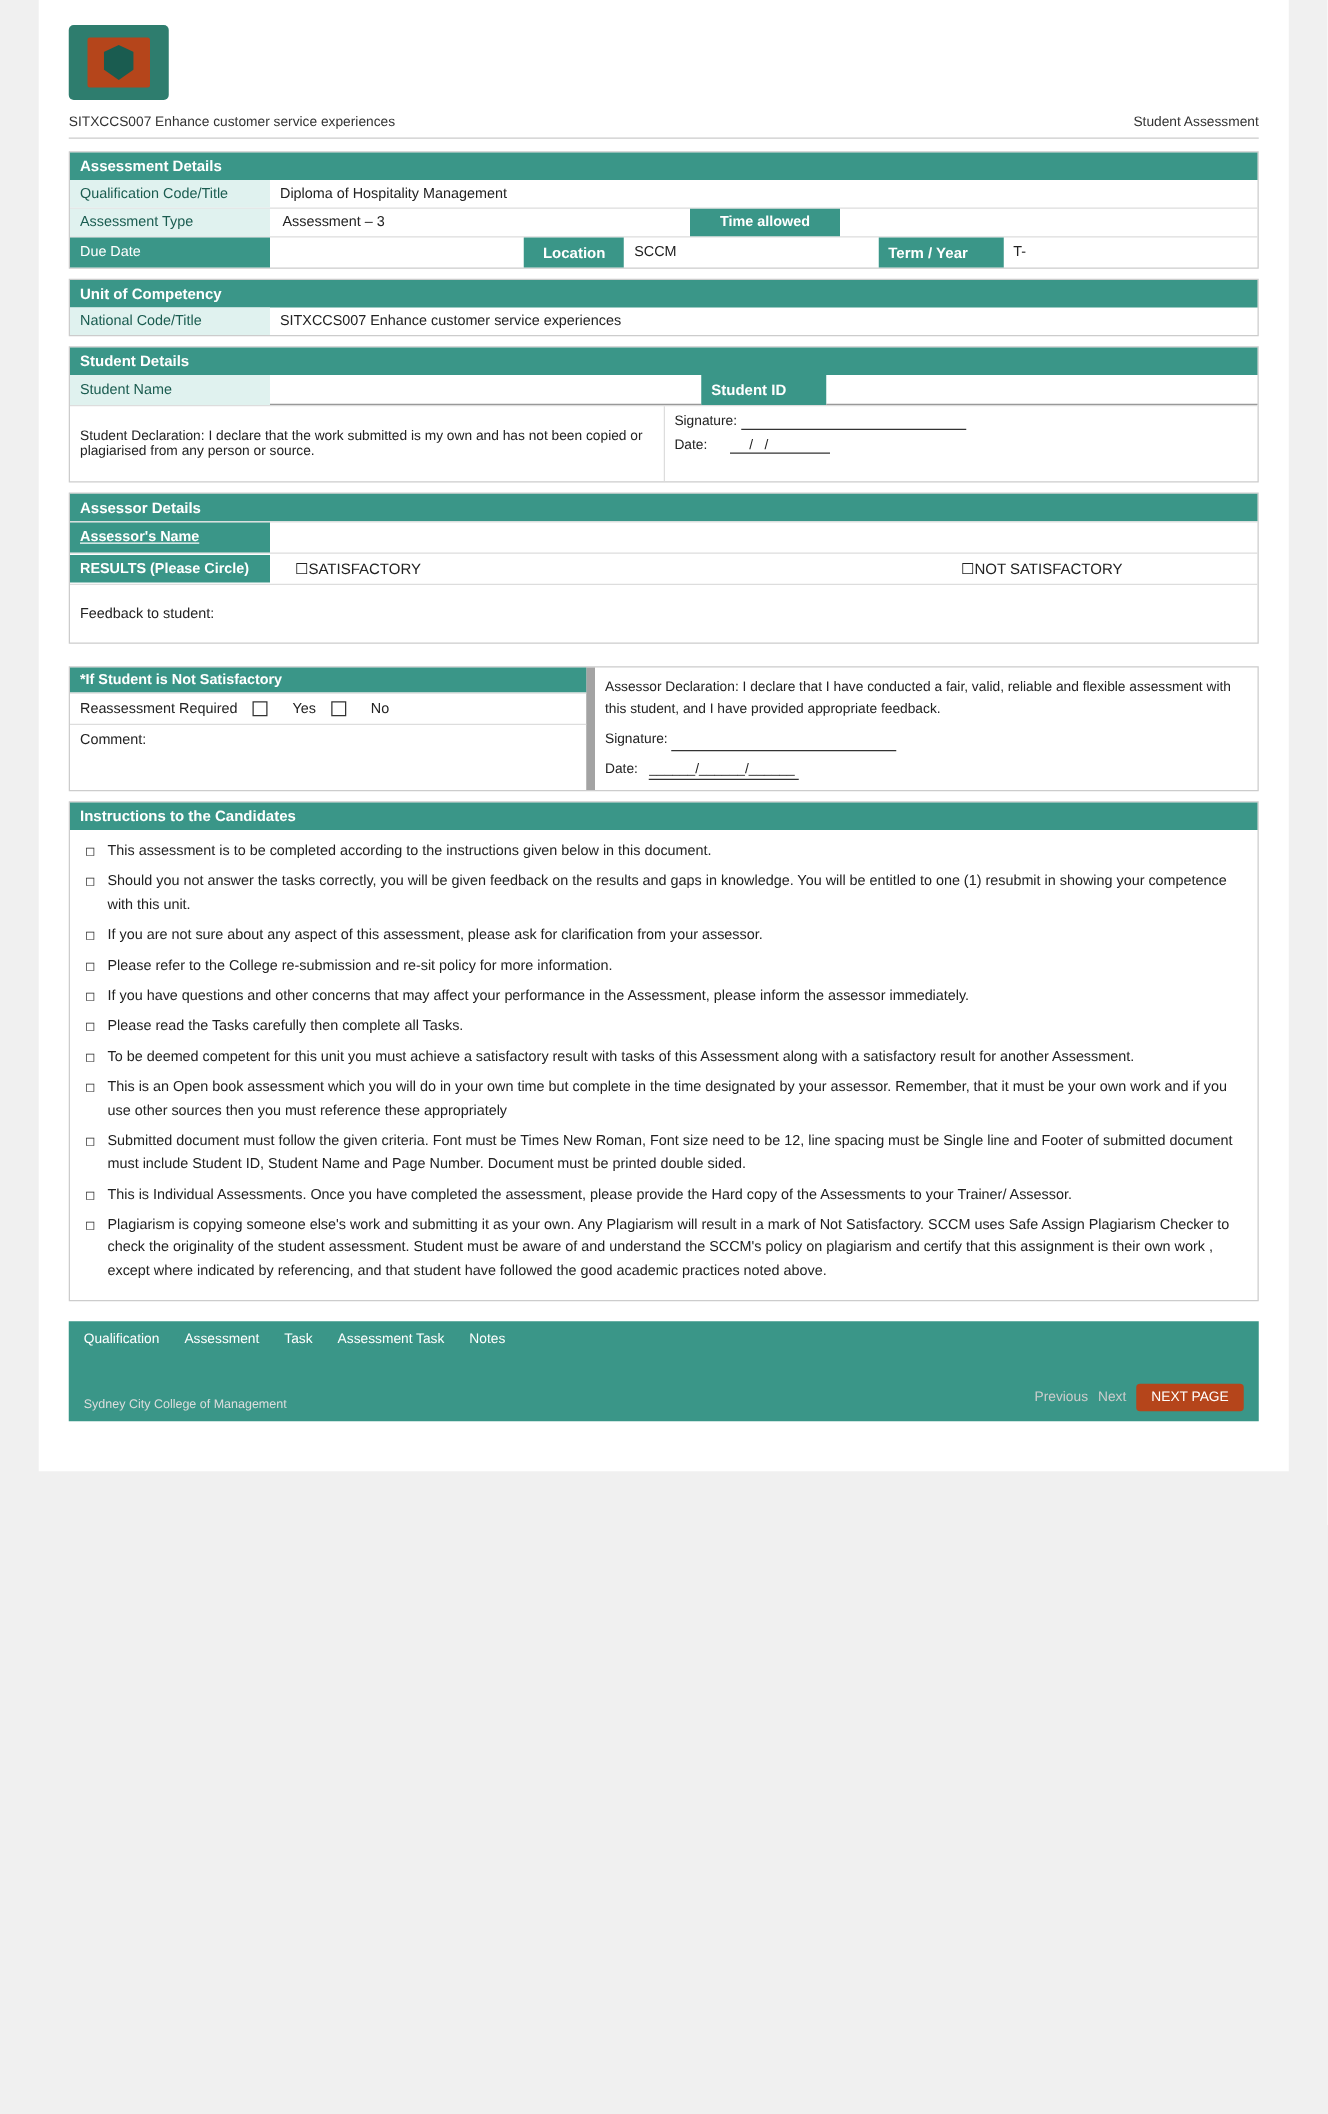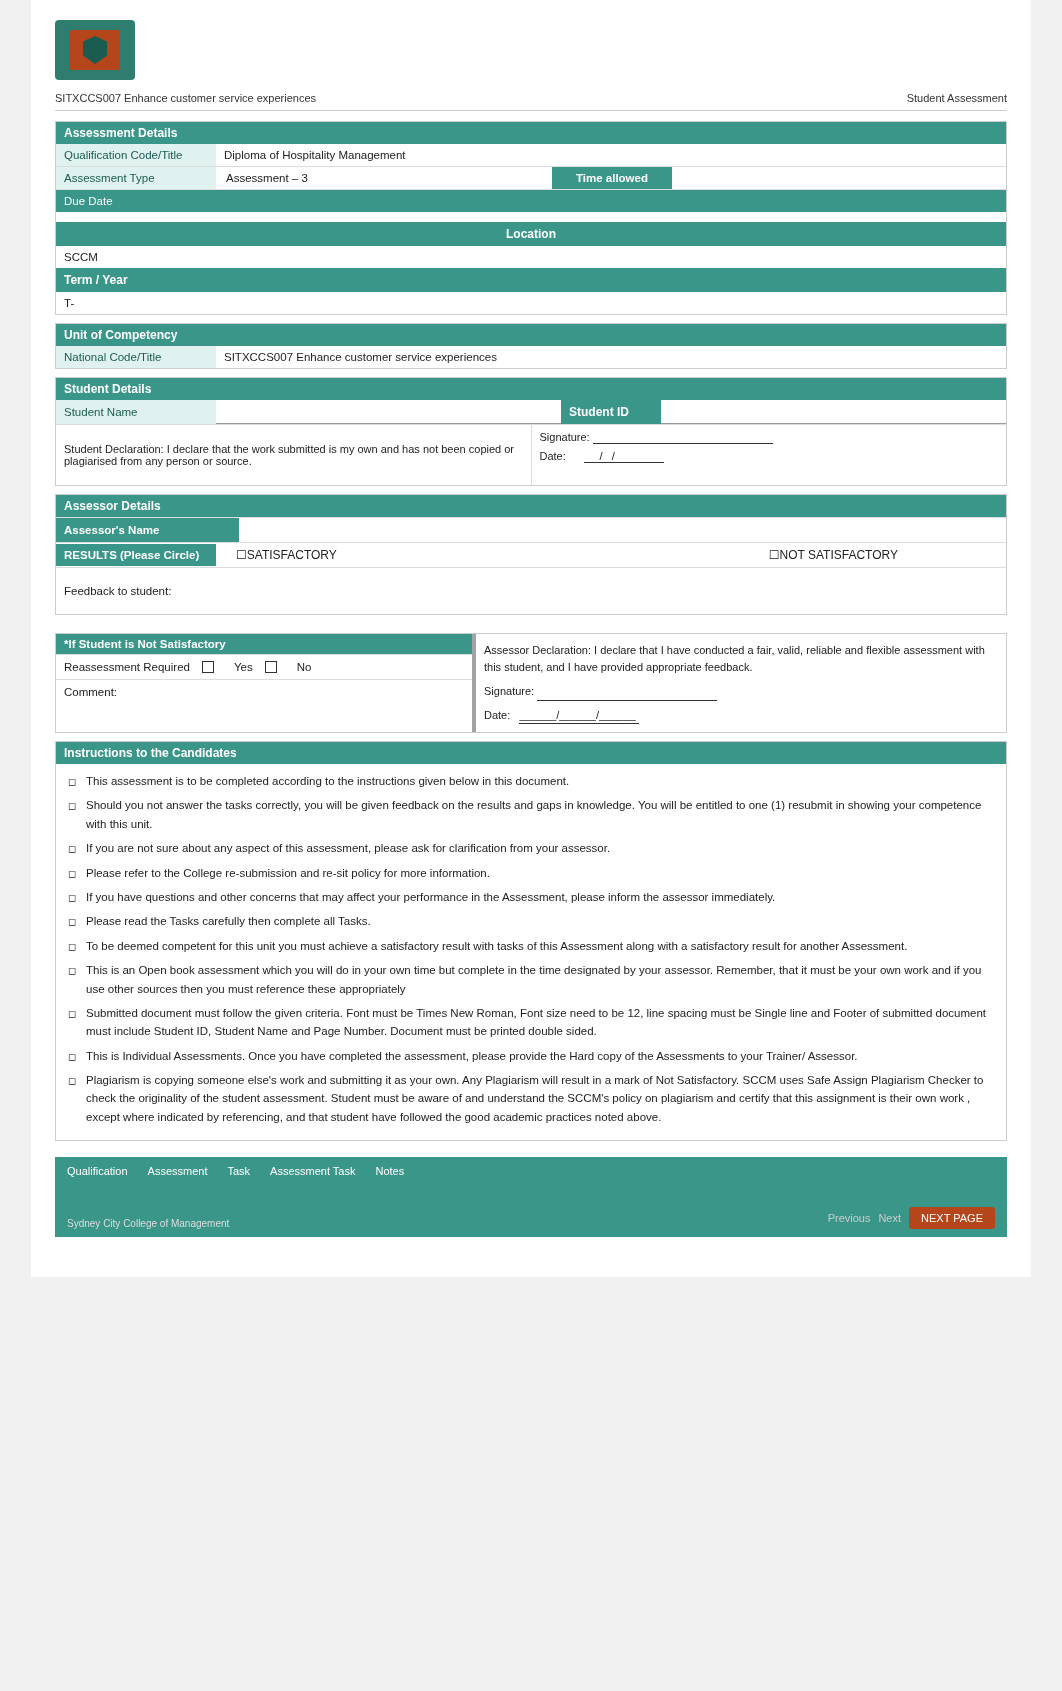--- a/index.html
+++ b/index.html
@@ -163,21 +163,21 @@
       min-height: 20px;
     }
     
     .ns-section {
       margin-bottom: 8px;
       border: 1px solid #ccc;
       display: flex;
     }
     .ns-left {
       width: 420px;
-      border-right: 4px solid #a3a3a3;
+      border-right: 7px solid #a3a3a3;
     }
     .ns-right {
       flex: 1;
       padding: 8px;
       font-size: 11px;
       line-height: 1.5;
     }
     .ns-header {
       background: #3a9688;
       color: #fff;
@@ -273,24 +273,25 @@
     
     .assessor-name-row {
       display: flex;
       border-top: 1px solid #ddd;
     }
     .an-label {
       background: #3a9688;
       color: #fff;
       font-weight: bold;
       padding: 5px 8px;
-      width: 183px;
-      font-size: 11.5px;
-      display: flex;
-      align-items: center;
+      width: 160px;
+      font-size: 11.5px;
+      display: flex;
+      align-items: center;
+      text-decoration: underline;
     }
     .an-value {
       flex: 1;
       padding: 5px 8px;
       min-height: 24px;
     }
   </style>
 </head>
 <body>
 
@@ -318,21 +319,21 @@
         <div class="cell-value">Diploma of Hospitality Management</div>
       </div>
 
       <div class="row" style="display:flex;">
         <div class="cell-label" style="min-width:160px;">Assessment Type</div>
         <div class="cell-value" style="flex:1;padding-left:10px;">Assessment – 3</div>
         <div class="cell-label-teal" style="min-width:120px;justify-content:center;">Time allowed</div>
         <div class="cell-value" style="min-width:120px;"></div>
       </div>
 
-      <div class="row" style="display:flex;flex-direction:column;">
+      <div class="row" style="display:flex;">
         <div class="cell-label" style="min-width:160px;background:#3a9688;color:#fff;">Due Date</div>
         <div class="cell-value" style="flex:1;"></div>
         <div style="background:#3a9688;color:#fff;font-weight:bold;padding:5px 8px;min-width:80px;display:flex;align-items:center;justify-content:center;">Location</div>
         <div class="cell-value" style="min-width:80px;">SCCM</div>
         <div style="background:#3a9688;color:#fff;font-weight:bold;padding:5px 8px;min-width:100px;display:flex;align-items:center;">Term / Year</div>
         <div class="cell-value" style="min-width:60px;">T-</div>
       </div>
     </div>
   </div>
 

